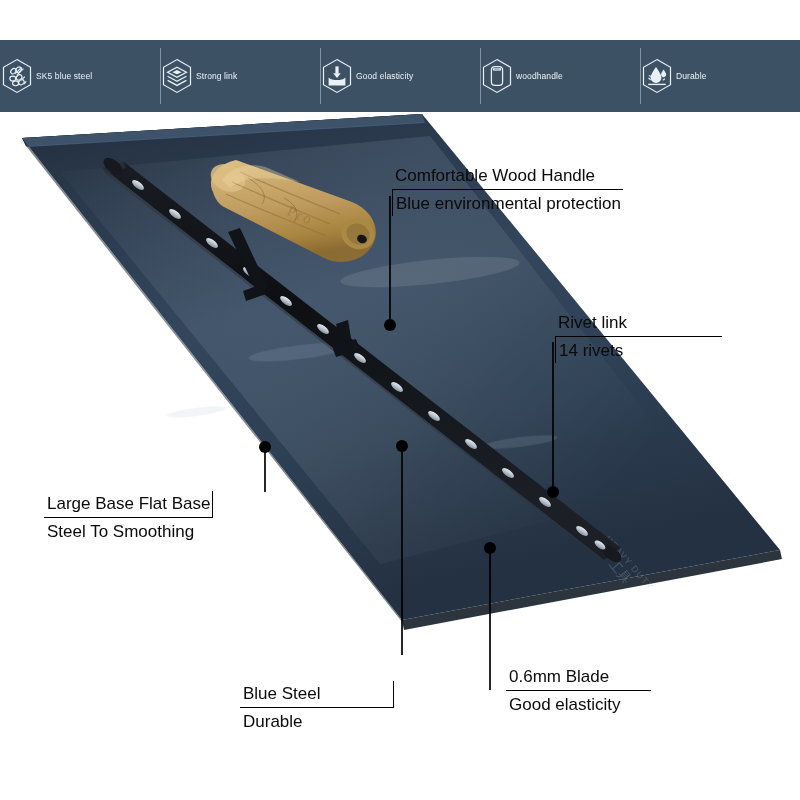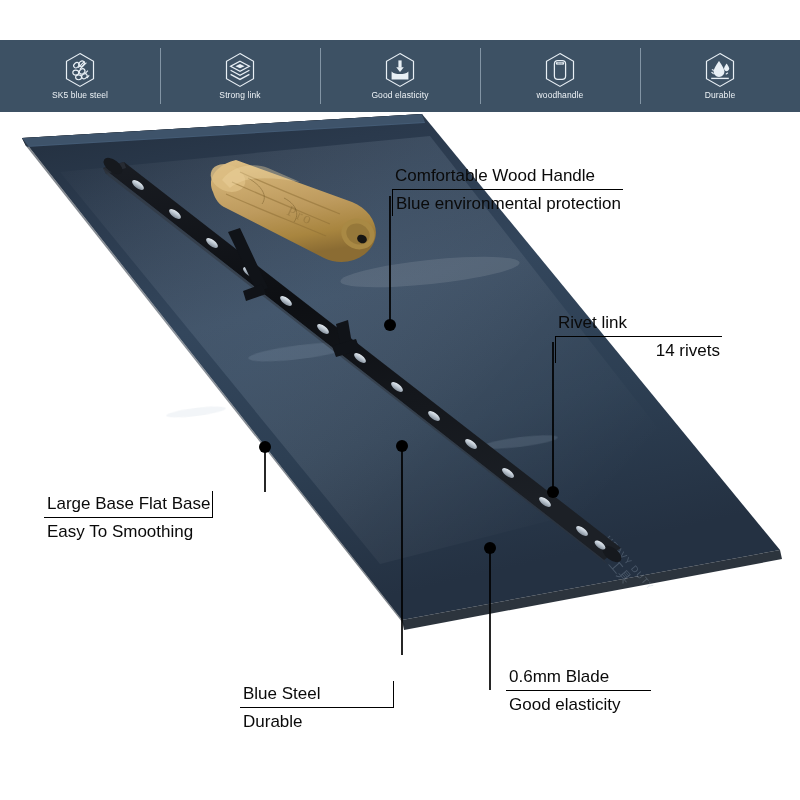--- a/index.html
+++ b/index.html
@@ -15,21 +15,21 @@
 
   
   .banner{
     position:absolute;left:0;top:40px;width:800px;height:72px;
     background:#3d5164;
     display:flex;align-items:stretch;
   }
   .feature{
     position:relative;
     flex:1 1 0;
-    display:flex;flex-direction:column;align-items:center;justify-content:center;
+    display:flex;flex-direction:row;align-items:center;
     gap:2px;
   }
   .feature + .feature::before{
     content:"";position:absolute;left:0;top:8px;bottom:8px;width:1px;
     background:rgba(190,205,218,.55);
   }
   .feature .ico{width:34px;height:36px;display:block;}
   .feature .ico svg{display:block;width:34px;height:36px;}
   .feature .flabel{
     color:#eef3f7;font-size:8.5px;line-height:10px;letter-spacing:.1px;
@@ -307,28 +307,28 @@
 
     <line x1="490" y1="548" x2="490" y2="690"></line>
     <circle cx="490" cy="548" r="6"></circle>
   </svg>
 
   <div class="callout rule-left" style="left:392px;top:163px;">
     <div class="ln1">Comfortable Wood Handle</div>
     <div class="ln2">Blue environmental protection</div>
   </div>
 
-  <div class="callout rule-left" style="left:555px;top:310px;text-align:right;">
+  <div class="callout rule-left" style="left:555px;top:310px;">
     <div class="ln1" style="padding-right:95px;">Rivet link</div>
     <div class="ln2">14 rivets</div>
   </div>
 
   <div class="callout rule-right" style="left:44px;top:491px;">
     <div class="ln1">Large Base Flat Base</div>
-    <div class="ln2">Easy To Smoothing</div>
+    <div class="ln2">Steel To Smoothing</div>
   </div>
 
   <div class="callout rule-right" style="left:240px;top:651px;margin-top:30px;">
     <div class="ln1" style="padding-right:72px;">Blue Steel</div>
     <div class="ln2">Durable</div>
   </div>
 
   <div class="callout rule-under" style="left:506px;top:664px;">
     <div class="ln1" style="padding-right:42px;">0.6mm Blade</div>
     <div class="ln2">Good elasticity</div>

